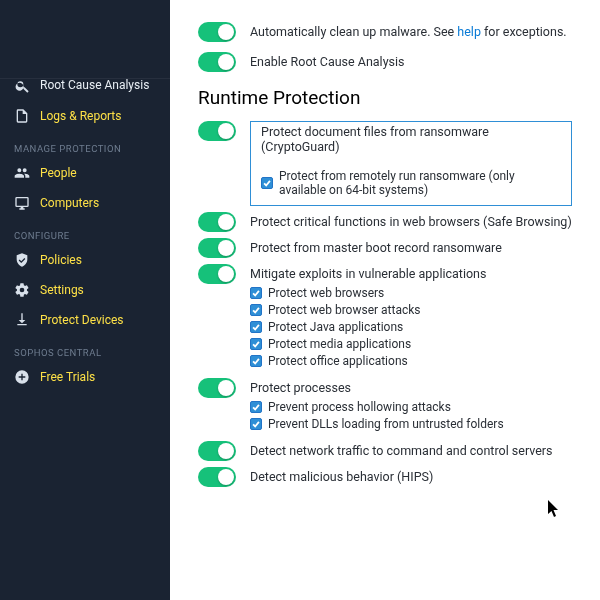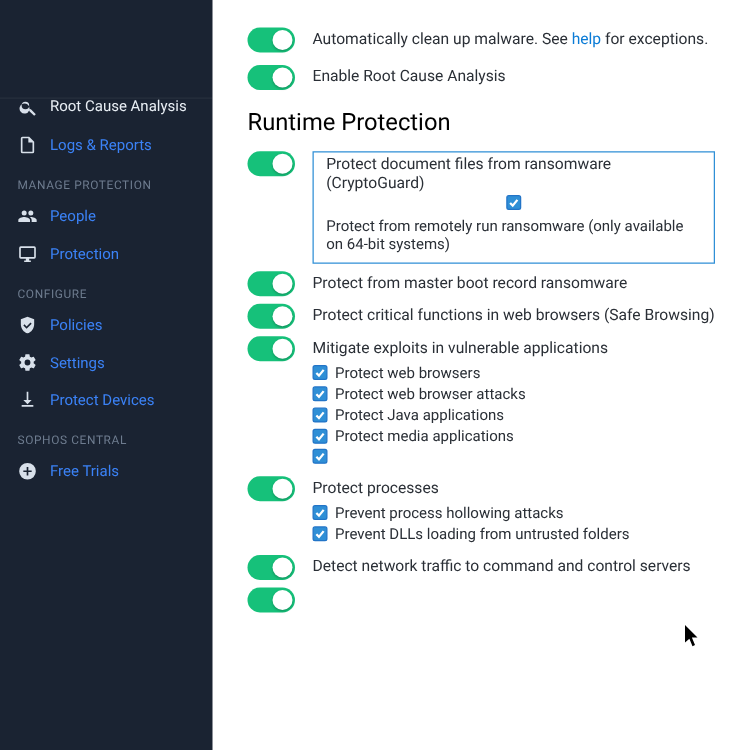--- a/index.html
+++ b/index.html
@@ -1,32 +1,32 @@
 <!DOCTYPE html>
 <html><head>
 <meta charset="utf-8">
 <style>
   * { box-sizing: border-box; margin: 0; padding: 0; }
   html, body { width: 600px; height: 600px; font-family: -apple-system, "Segoe UI", Roboto, Arial, sans-serif; font-size: 12px; color: #222; background: #fff; overflow: hidden; }
   .app { display: flex; width: 600px; height: 600px; }
   
   .sidebar { width: 170px; background: #1a2332; color: #cdd6e0; padding-top: 78px; flex-shrink: 0; }
-  .side-item { display: flex; align-items: center; gap: 10px; padding: 7px 12px 7px 14px; font-size: 12px; color: #3b82f6; cursor: pointer; }
+  .side-item { display: flex; align-items: center; gap: 10px; padding: 7px 12px 7px 14px; font-size: 12px; color: #fde047; cursor: pointer; }
   .side-item .ico { width: 16px; height: 16px; display: flex; align-items: center; justify-content: center; flex-shrink: 0; }
   .side-item .ico svg { width: 16px; height: 16px; fill: #d8e0ea; }
   .side-heading { padding: 12px 14px 4px 14px; font-size: 9.5px; letter-spacing: 0.5px; color: #6e7c8f; text-transform: uppercase; }
   .side-item.truncated { color: #e8eef4; padding-top: 0; position: relative; }
   .side-item.truncated::before { content:""; position:absolute; top:0; left:0; right:0; height:1px; background: rgba(255,255,255,.06); }
   .side-item.truncated .label { white-space: nowrap; overflow: hidden; text-overflow: clip; position: relative; top: -1px; }
   
   .main { flex: 1; padding: 22px 28px 16px 28px; overflow: auto; }
   .row { display: flex; align-items: flex-start; gap: 14px; margin-bottom: 10px; }
   .row.tight { margin-bottom: 6px; }
   .row .body { padding-top: 2px; font-size: 12.5px; color: #2a2f36; }
-  .row .body .sub { margin-top: 2px; flex-direction: column; }
+  .row .body .sub { margin-top: 15px; }
   .toggle { width: 38px; height: 20px; border-radius: 10px; background: #16c17a; position: relative; flex-shrink: 0; }
   .toggle::after { content:""; position:absolute; right:2px; top:2px; width:16px; height:16px; border-radius:50%; background:#fff; box-shadow: 0 1px 2px rgba(0,0,0,.25); }
   .link { color: #0a7bd6; text-decoration: none; cursor: pointer; }
   h2.section { font-size: 19px; font-weight: 400; color: #000000; margin: 14px 0 12px 0; }
   .boxed { border: 1.5px solid #2f8fd6; padding: 6px 10px 8px 10px; }
   .cb-line { display: flex; align-items: center; gap: 6px; font-size: 12px; color: #2a2f36; margin-top: 3px; }
   .cb { width: 12px; height: 12px; border: 1px solid #2274c7; border-radius: 2px; background: #2f8fd6; position: relative; display: inline-flex; align-items: center; justify-content: center; flex-shrink:0; }
   .cb svg { width: 10px; height: 10px; stroke: #fff; fill: none; stroke-width: 2.2; }
   .sublist { padding-left: 52px; margin-top: -4px; margin-bottom: 10px; }
   .cursor { position: absolute; left: 548px; top: 500px; color:#000; }
@@ -62,21 +62,21 @@
           </svg>
       </span>
       <span>People</span>
     </div>
     <div class="side-item">
       <span class="ico">
         <svg viewBox="0 0 24 24">
             <path d="M20 3H4a2 2 0 0 0-2 2v11a2 2 0 0 0 2 2h6v2H8v2h8v-2h-2v-2h6a2 2 0 0 0 2-2V5a2 2 0 0 0-2-2zm0 13H4V5h16z"></path>
           </svg>
       </span>
-      <span>Protection</span>
+      <span>Computers</span>
     </div>
 
     <div class="side-heading">Configure</div>
     <div class="side-item">
       <span class="ico">
         <svg viewBox="0 0 24 24">
             <path d="M12 2 4 5v6c0 5 3.4 9.7 8 11 4.6-1.3 8-6 8-11V5l-8-3zm-1.1 14.5L7 12.6l1.4-1.4 2.5 2.5 4.7-4.7L17 10.4l-6.1 6.1z"></path>
           </svg>
       </span>
       <span>Policies</span>
@@ -135,30 +135,30 @@
                 <polyline points="2.5 6.5 5 9 9.5 3.5"></polyline>
               </svg>
             </span>
           <span>Protect from remotely run ransomware (only available on 64-bit systems)</span>
         </div>
       </div>
     </div>
 
     <div class="row tight">
       <div class="toggle"></div>
+      <div class="body">Protect critical functions in web browsers (Safe Browsing)</div>
+    </div>
+
+    <div class="row tight">
+      <div class="toggle"></div>
       <div class="body">Protect from master boot record ransomware</div>
     </div>
 
     <div class="row tight">
       <div class="toggle"></div>
-      <div class="body">Protect critical functions in web browsers (Safe Browsing)</div>
-    </div>
-
-    <div class="row tight">
-      <div class="toggle"></div>
       <div class="body">Mitigate exploits in vulnerable applications</div>
     </div>
     <div class="sublist">
       <div class="cb-line">
           <span class="cb">
             <svg viewBox="0 0 12 12">
               <polyline points="2.5 6.5 5 9 9.5 3.5"></polyline>
             </svg>
           </span>
           <span>Protect web browsers</span>
@@ -186,20 +186,21 @@
             </svg>
           </span>
           <span>Protect media applications</span>
         </div>
       <div class="cb-line">
           <span class="cb">
             <svg viewBox="0 0 12 12">
               <polyline points="2.5 6.5 5 9 9.5 3.5"></polyline>
             </svg>
           </span>
+          <span>Protect office applications</span>
         </div>
     </div>
 
     <div class="row tight">
       <div class="toggle"></div>
       <div class="body">Protect processes</div>
     </div>
     <div class="sublist">
       <div class="cb-line">
           <span class="cb">
@@ -219,20 +220,21 @@
         </div>
     </div>
 
     <div class="row tight">
       <div class="toggle"></div>
       <div class="body">Detect network traffic to command and control servers</div>
     </div>
 
     <div class="row tight">
       <div class="toggle"></div>
+      <div class="body">Detect malicious behavior (HIPS)</div>
     </div>
 
   </main>
 
 </div>
 
 <svg class="cursor" width="12" height="18" viewBox="0 0 12 18">
     <path d="M0 0 L0 14 L3.5 11 L6 17 L8 16 L5.5 10 L10 10 Z" fill="#000"></path>
   </svg>
 

